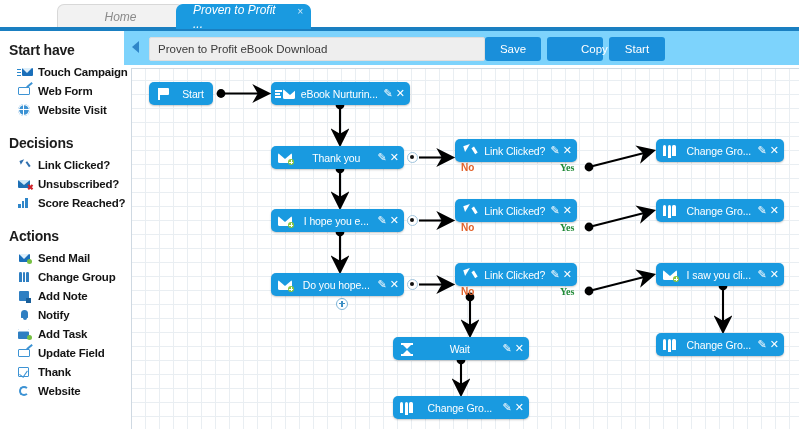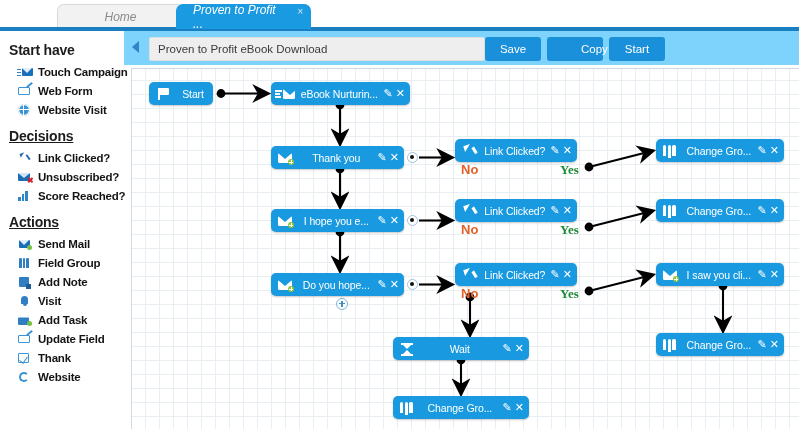--- a/index.html
+++ b/index.html
@@ -52,21 +52,21 @@
 
   
   .sidebar {
     position: absolute; left: 0; top: 31px; width: 124px; height: 398px;
     background: #ffffff; padding: 8px 0 0 8px;
   }
   .side-head {
     font-size: 14px; font-weight: bold; color: #1c1c1c;
     margin: 3px 0 4px 1px; letter-spacing: -0.2px;
   }
-  .side-head.second { margin-top: 9px; text-decoration: underline; }
+  .side-head.second { margin-top: 16px; }
   .side-item {
     display: flex; align-items: center; gap: 6px;
     height: 19px; padding-left: 9px; cursor: pointer;
   }
   .side-item-label {
     font-size: 11.5px; font-weight: bold; color: #141414;
     letter-spacing: -0.2px; white-space: nowrap;
   }
   .side-ico { width: 15px; height: 14px; flex: 0 0 15px; position: relative; }
 
@@ -302,21 +302,21 @@
     border-bottom: 5px solid #ffffff;
   }
   .ni-hour span {
     position: absolute; left: -1px; top: 0; width: 12px; height: 1.6px; background: #fff;
   }
   .ni-hour span.b { top: auto; bottom: 0; }
 
   
   .conn-svg { position: absolute; left: 0; top: 0; width: 668px; height: 361px; pointer-events: none; }
   .branch-label {
-    position: absolute; font-size: 13px; font-weight: bold; white-space: nowrap;
+    position: absolute; font-size: 10px; font-weight: bold; white-space: nowrap;
   }
   .branch-label.no { color: #e2622a; }
   .branch-label.yes { color: #1f8a36; font-family: Liberation Serif, serif; }
 
   .port {
     position: absolute; width: 11px; height: 11px; border-radius: 50%;
     border: 1.5px solid #9fc4dd; background: #ffffff;
   }
   .port:after {
     content: ""; position: absolute; left: 2px; top: 2px; width: 4px; height: 4px;
@@ -411,33 +411,33 @@
       <span class="side-item-label">Send Mail</span>
     </div>
     <div class="side-item">
       <span class="side-ico">
         <span class="ico-group">
             <i></i>
             <i></i>
             <i></i>
           </span>
       </span>
-      <span class="side-item-label">Field Group</span>
+      <span class="side-item-label">Change Group</span>
     </div>
     <div class="side-item">
       <span class="side-ico">
           <span class="ico-note"></span>
         </span>
       <span class="side-item-label">Add Note</span>
     </div>
     <div class="side-item">
       <span class="side-ico">
           <span class="ico-bell"></span>
         </span>
-      <span class="side-item-label">Visit</span>
+      <span class="side-item-label">Notify</span>
     </div>
     <div class="side-item">
       <span class="side-ico">
         <span class="ico-task"></span>
           <span class="ico-dot-g"></span>
       </span>
       <span class="side-item-label">Add Task</span>
     </div>
     <div class="side-item">
       <span class="side-ico">

